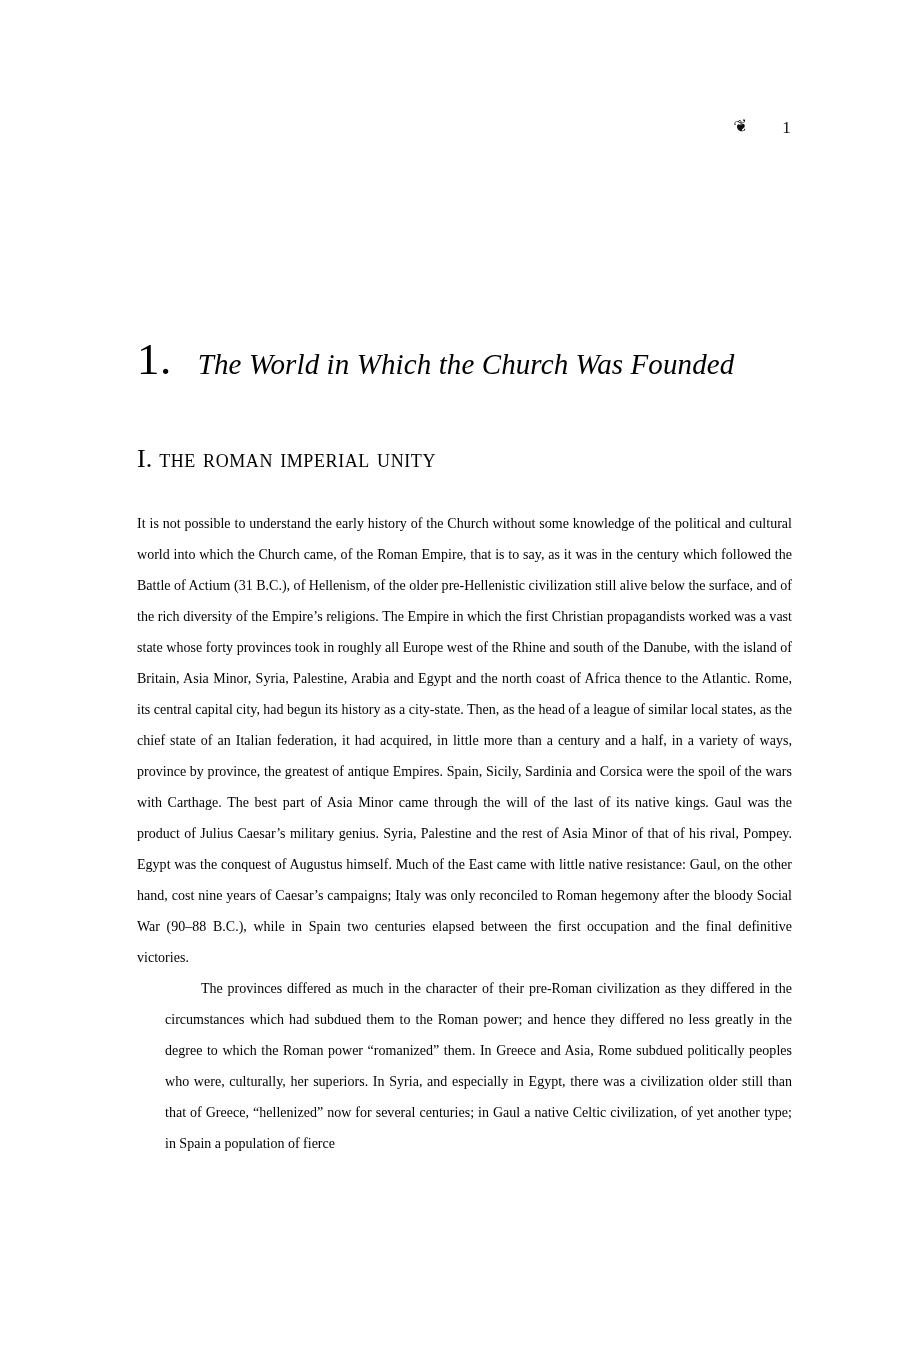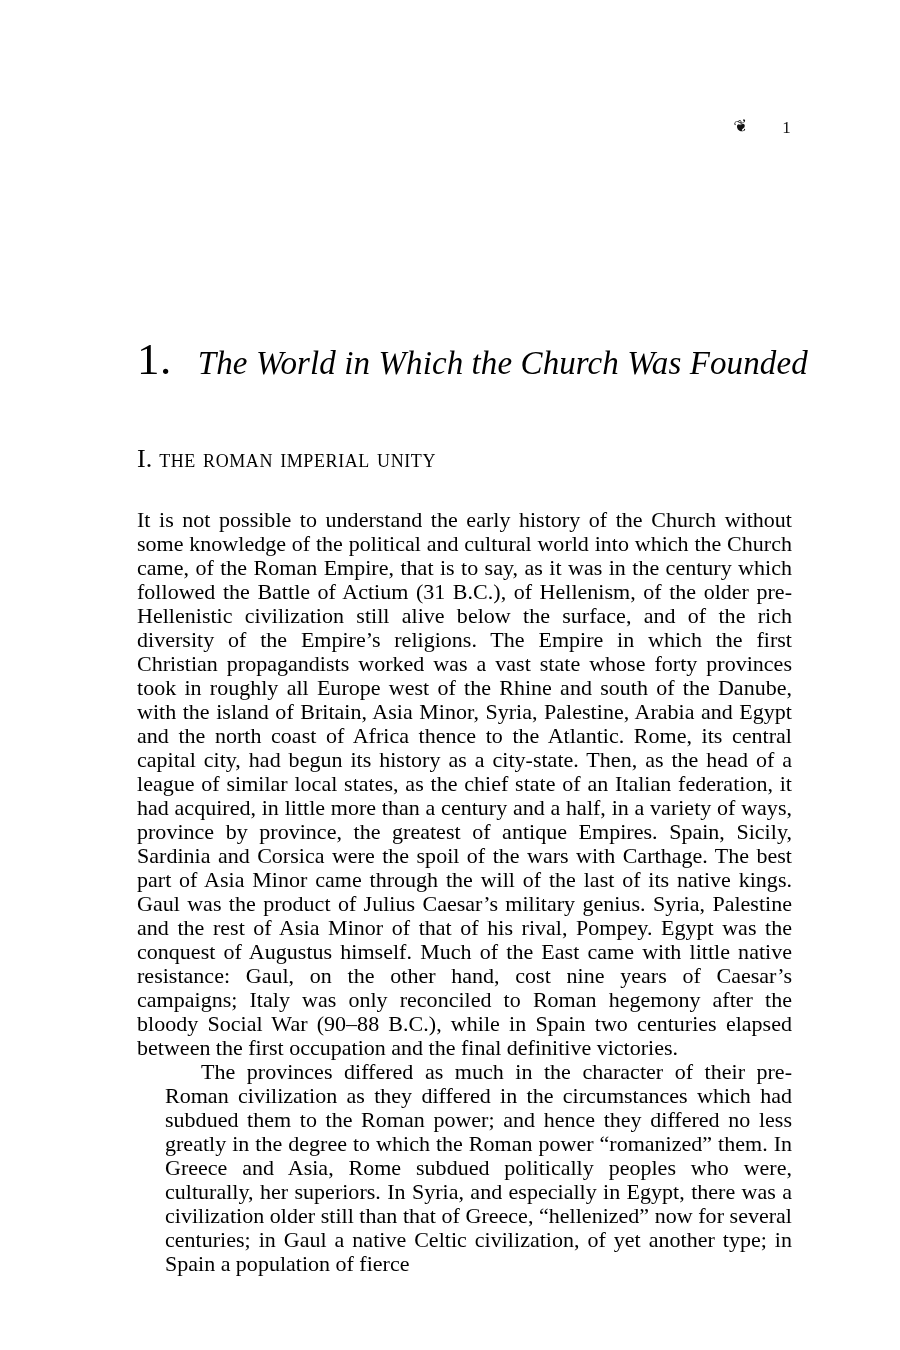--- a/index.html
+++ b/index.html
@@ -60,21 +60,21 @@
     display: flex;
     align-items: baseline;
     white-space: nowrap;
   }
   .chapter-number {
     font-size: 45px;
     line-height: 1;
     letter-spacing: 0.5px;
   }
   .chapter-name {
-    font-size: 33px;
+    font-size: 29px;
     font-style: italic;
     line-height: 1;
     margin-left: 26px;
     letter-spacing: 0.1px;
   }
 
   
   .section-heading {
     position: absolute;
     top: 446px;
@@ -99,22 +99,22 @@
   .body-block {
     position: absolute;
     top: 508px;
     left: 137px;
     width: 655px;
     height: 790px;
     overflow: hidden;
   }
   .body-para {
     margin: 0;
-    font-size: 22px;
-    line-height: 24px;
+    font-size: 14px;
+    line-height: 31px;
     text-align: justify;
     text-justify: inter-word;
     hyphens: none;
     letter-spacing: 0.02px;
     word-spacing: -0.1px;
   }
   .body-para.indented {
     text-indent: 36px;
     margin-left: 28px;
   }

